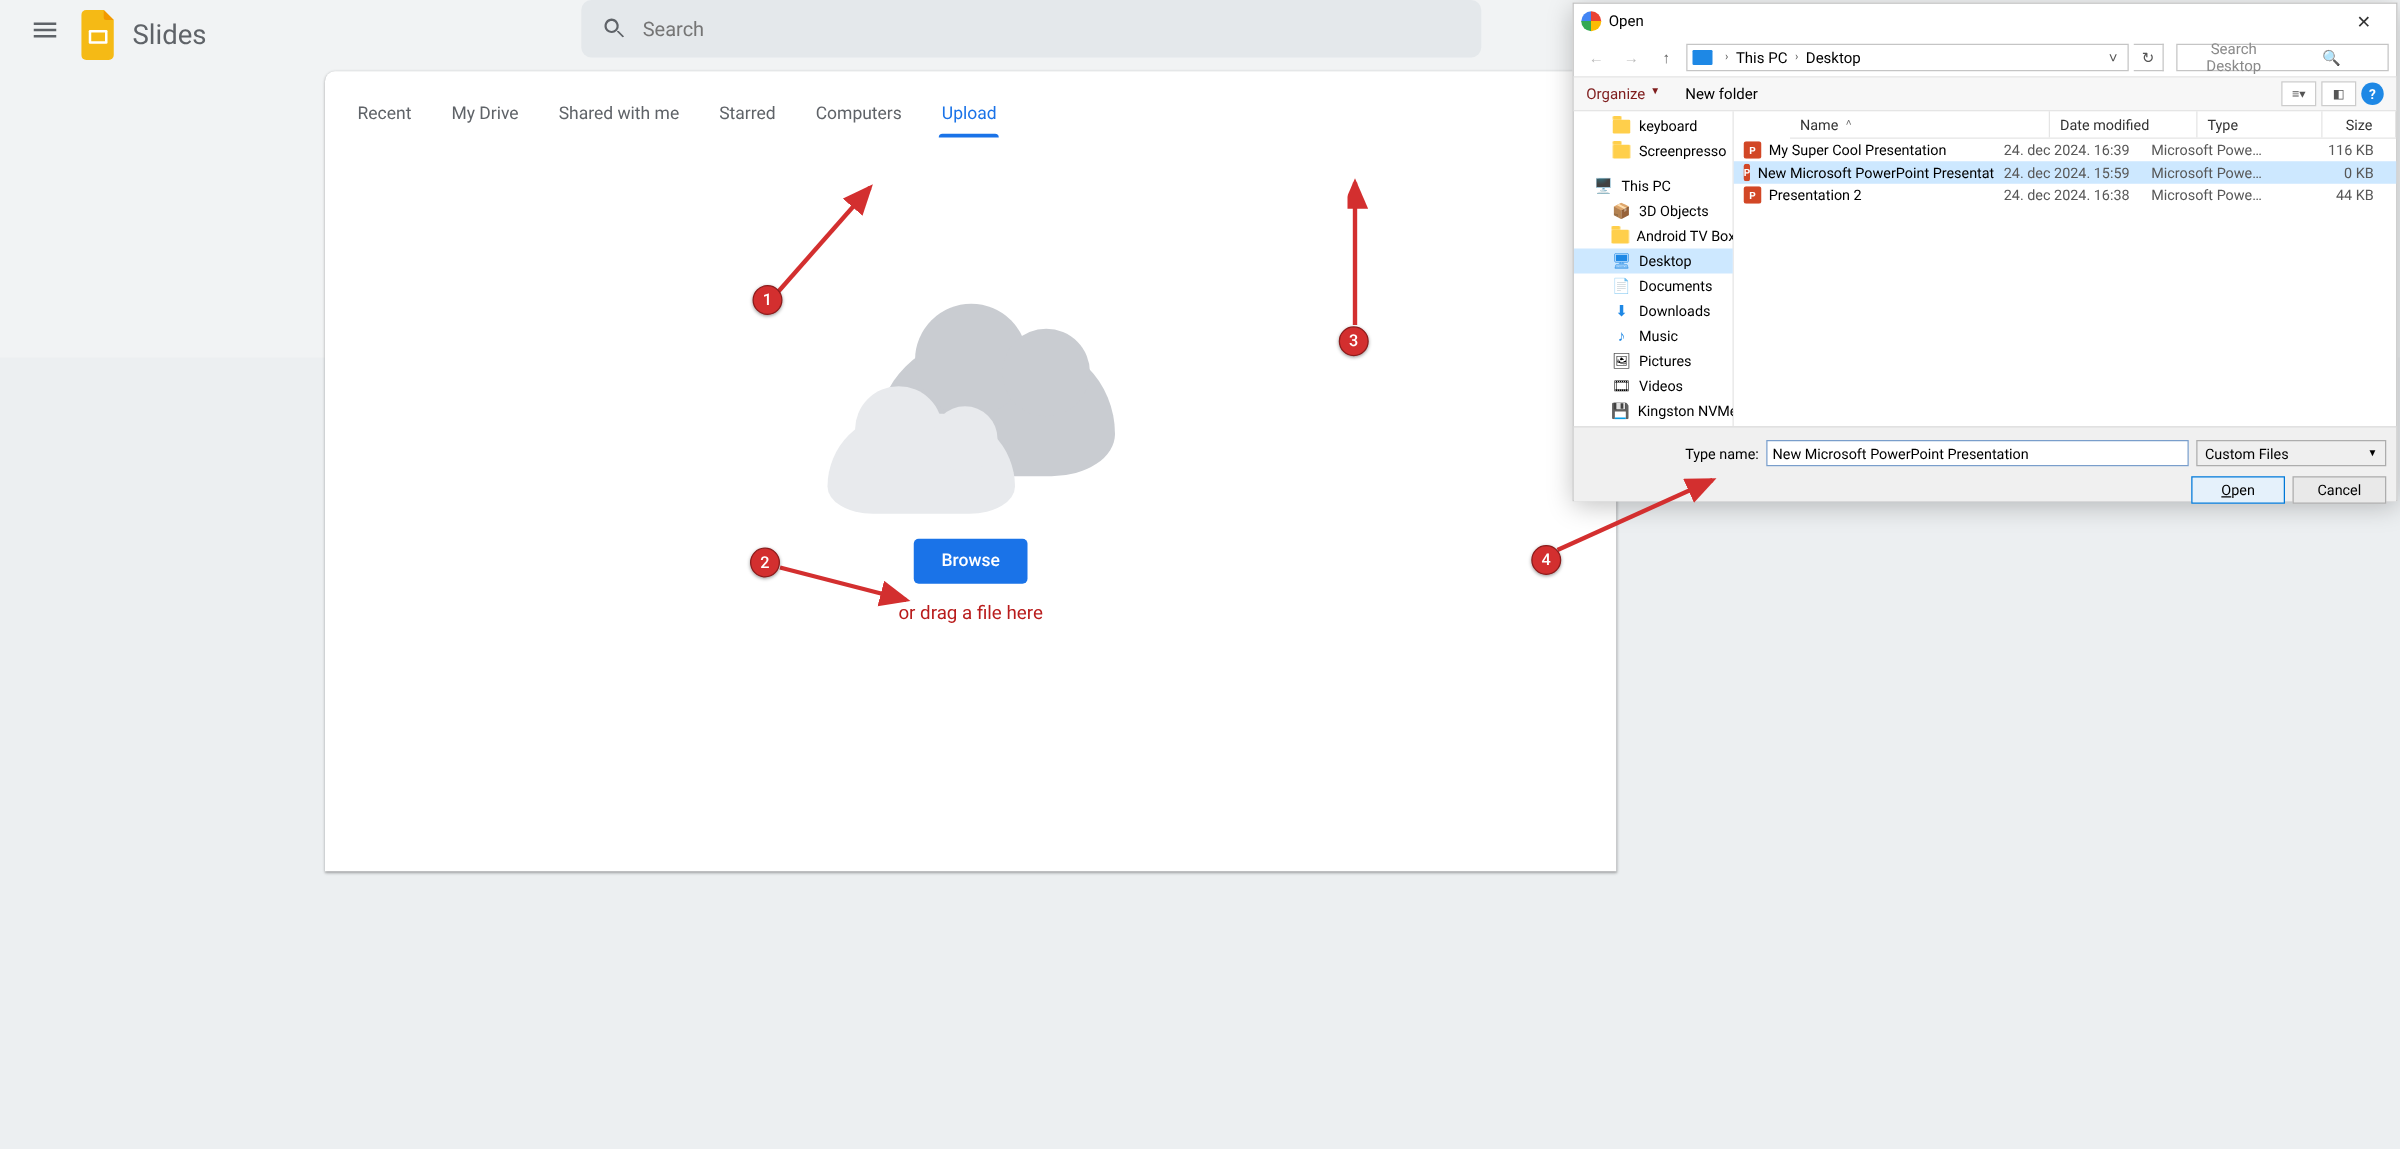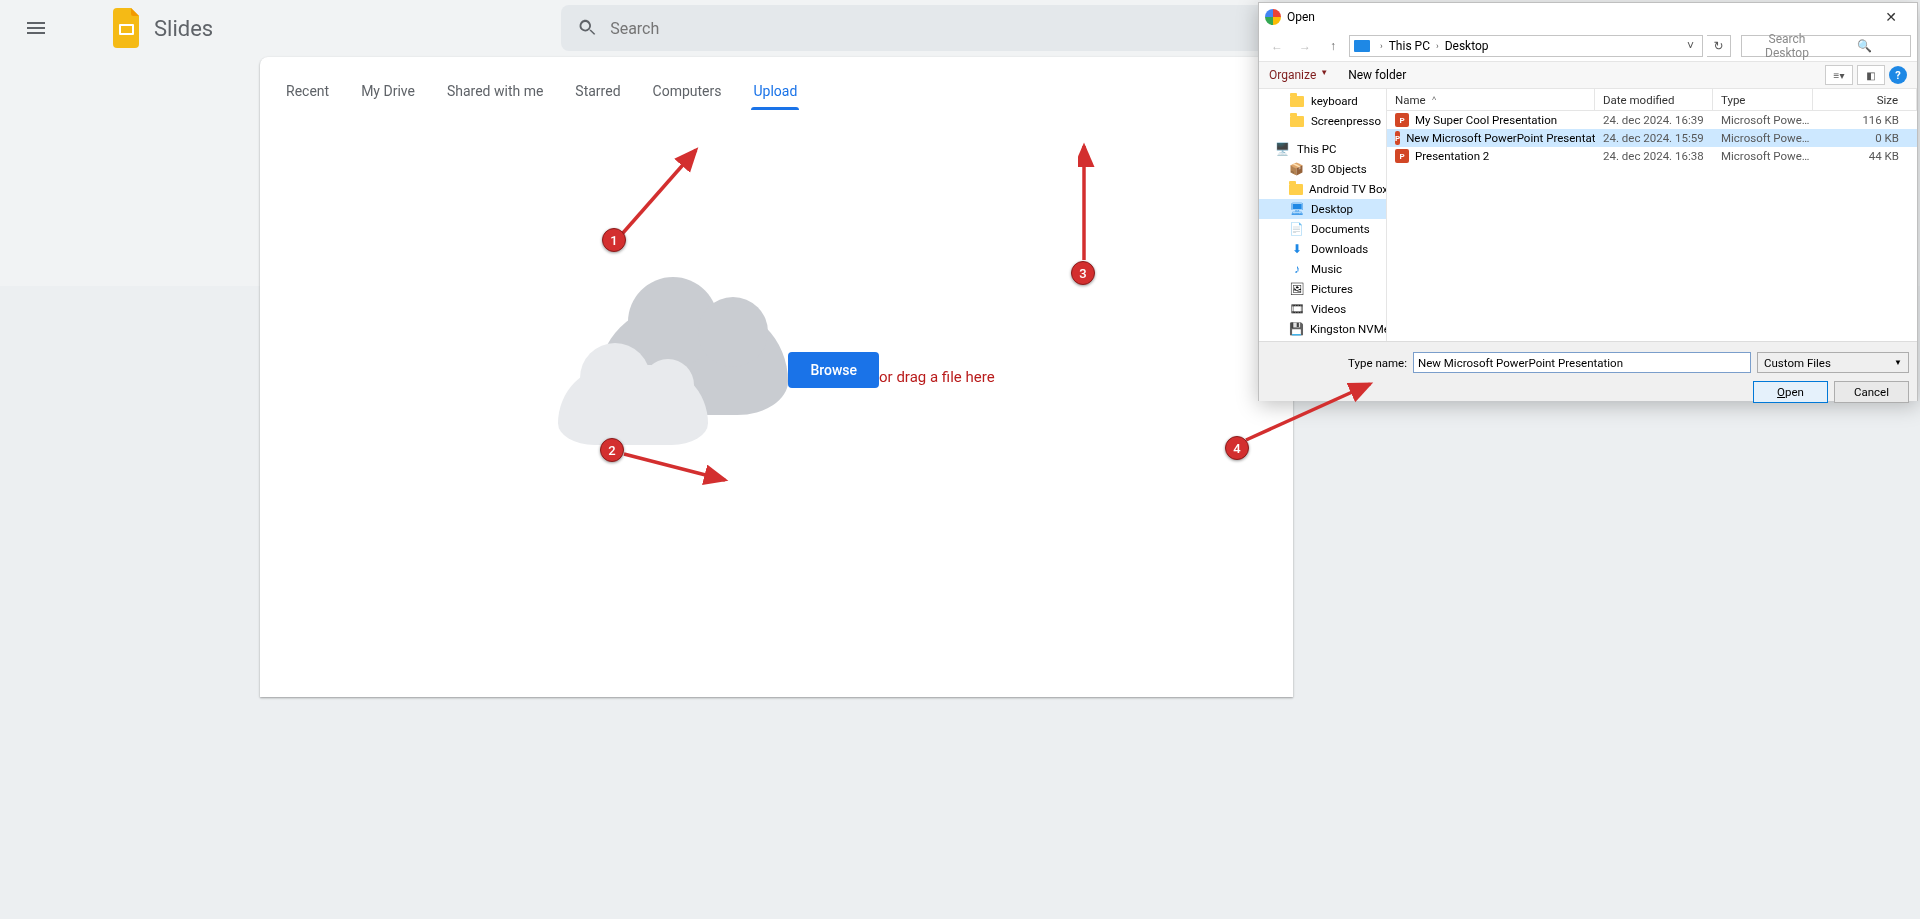--- a/index.html
+++ b/index.html
@@ -1,19 +1,19 @@
 <!DOCTYPE html>
 <html><head>
 <meta charset="utf-8">
 <style>
 * { margin: 0; padding: 0; box-sizing: border-box; font-family: -apple-system, BlinkMacSystemFont, "Segoe UI", Roboto, Arial, sans-serif; }
 body { background: #eceff1; width: 1920px; height: 919px; overflow: hidden; position: relative; }
 
 
-.gs-header { background: #f1f3f4; height: 56px; display: flex; align-items: center; padding: 0 12px; position: relative; z-index: 1; gap: 48px; }
+.gs-header { background: #f1f3f4; height: 56px; display: flex; padding: 0 12px; position: relative; z-index: 1; }
 .gs-menu { width: 48px; height: 48px; display: flex; align-items: center; justify-content: center; cursor: pointer; border-radius: 50%; }
 .gs-menu svg { width: 24px; height: 24px; fill: #5f6368; }
 .gs-logo { display: flex; align-items: center; margin-left: 4px; }
 .gs-logo-icon { width: 32px; height: 40px; margin-right: 10px; display:flex; align-items:center; justify-content:center; }
 .gs-logo-text { font-size: 22px; color: #5f6368; font-weight: 400; }
 .gs-search { flex: 0 0 auto; width: 720px; height: 46px; background: #e4e8eb; border-radius: 8px; display: flex; align-items: center; padding: 0 16px; margin-left: 300px; }
 .gs-search svg { width: 22px; height: 22px; fill: #5f6368; }
 .gs-search input { border: none; background: transparent; font-size: 16px; color: #4d7c0f; margin-left: 12px; width: 100%; outline: none; }
 .gs-avatar { width: 32px; height: 32px; border-radius: 50%; background: linear-gradient(135deg,#8b6f4e,#6b5039); position: absolute; right: 10px; top: 12px; overflow:hidden;}
 
@@ -22,21 +22,21 @@
 
 
 .modal { position: absolute; left: 260px; top: 57px; width: 1033px; height: 640px; background: #fff; border-radius: 8px 8px 0 0; box-shadow: 0 1px 3px rgba(0,0,0,.12), 0 1px 2px rgba(0,0,0,.24); z-index: 5; }
 .modal-head { display: flex; align-items: center; padding: 18px 24px 10px; }
 .modal-head-icon { width: 24px; height: 30px; margin-right: 14px; }
 .modal-head-title { font-size: 18px; color: #3c4043; }
 .modal-tabs { display: flex; padding: 0 24px; border-bottom: 1px solid transparent; gap: 28px; margin-top: 16px; }
 .modal-tab { font-size: 14px; color: #5f6368; padding: 10px 2px; cursor: pointer; position: relative; }
 .modal-tab.active { color: #1a73e8; }
 .modal-tab.active::after { content:''; position:absolute; left:0; right:0; bottom:-1px; height:3px; background:#1a73e8; border-radius:3px 3px 0 0; }
-.modal-body { height: calc(100% - 120px); display: flex; flex-direction: row; align-items: center; justify-content: center; }
+.modal-body { height: calc(100% - 120px); display: flex; flex-direction: column; align-items: center; justify-content: center; }
 .cloud-art { width: 230px; height: 140px; position: relative; margin-bottom: 20px; margin-top: 30px; }
 .cloud-back { position:absolute; right:0; top:0; width:190px; height:110px; background:#c9ccd1; border-radius: 90px 90px 60px 60px / 90px 90px 40px 40px; }
 .cloud-back::before { content:''; position:absolute; left:30px; top:-28px; width:90px; height:90px; background:#c9ccd1; border-radius:50%; }
 .cloud-back::after { content:''; position:absolute; right:20px; top:-8px; width:70px; height:70px; background:#c9ccd1; border-radius:50%; }
 .cloud-front { position:absolute; left:0; bottom:0; width:150px; height:80px; background:#e8eaed; border-radius: 80px 80px 50px 50px / 80px 80px 30px 30px; }
 .cloud-front::before { content:''; position:absolute; left:22px; top:-22px; width:70px; height:70px; background:#e8eaed; border-radius:50%; }
 .cloud-front::after { content:''; position:absolute; right:14px; top:-6px; width:52px; height:52px; background:#e8eaed; border-radius:50%; }
 .browse-btn { background:#1a73e8; color:#fff; border:none; padding:10px 22px; font-size:14px; border-radius:4px; cursor:pointer; font-weight:500; }
 .drag-text { color:#b91c1c; font-size:15px; margin-top:14px; }
 
@@ -68,21 +68,21 @@
 .win-tree { width:128px; border-right:1px solid #e5e5e5; overflow-y:auto; padding:2px 0; }
 .tree-item { display:flex; align-items:center; height:20px; padding-left:16px; gap:6px; cursor:pointer; white-space:nowrap; font-size:11.5px;}
 .tree-item.sel { background:#cde8ff; }
 .tree-item.child { padding-left:30px; }
 .tree-ico { width:16px; height:14px; display:inline-flex; align-items:center; justify-content:center; font-size:12px;}
 .fold-ico { background:#ffcf4b; width:14px; height:11px; border-radius:1px; position:relative; }
 .fold-ico::before {content:''; position:absolute; top:-3px; left:0; width:7px; height:3px; background:#ffcf4b; border-radius:1px 1px 0 0;}
 .pc-ico { color:#3a79c4; }
 
 .win-list { flex:1; display:flex; flex-direction:column; }
-.win-cols { display:flex; height:22px; border-bottom:1px solid #e5e5e5; font-size:11.5px; color:#333;}
+.win-cols { display:flex; height:22px; border-bottom:1px solid #e5e5e5; font-size:11.5px; color:#333;margin-left:45px;}
 .win-col { padding:3px 8px; border-right:1px solid #e5e5e5; cursor:pointer; display:flex; align-items:center; position:relative;}
 .win-col.name { flex: 0 0 208px;}
 .win-col.date { flex: 0 0 118px;}
 .win-col.type { flex: 0 0 100px;}
 .win-col.size { flex: 1; justify-content:flex-end; padding-right:18px;}
 .sort-ind { font-size:8px; color:#666; position:relative; top:-1px; left:6px; }
 
 .win-rows { flex:1; }
 .win-row { display:flex; height:18px; align-items:center; font-size:11.5px; cursor:pointer;}
 .win-row.sel { background:#cde8ff; }

